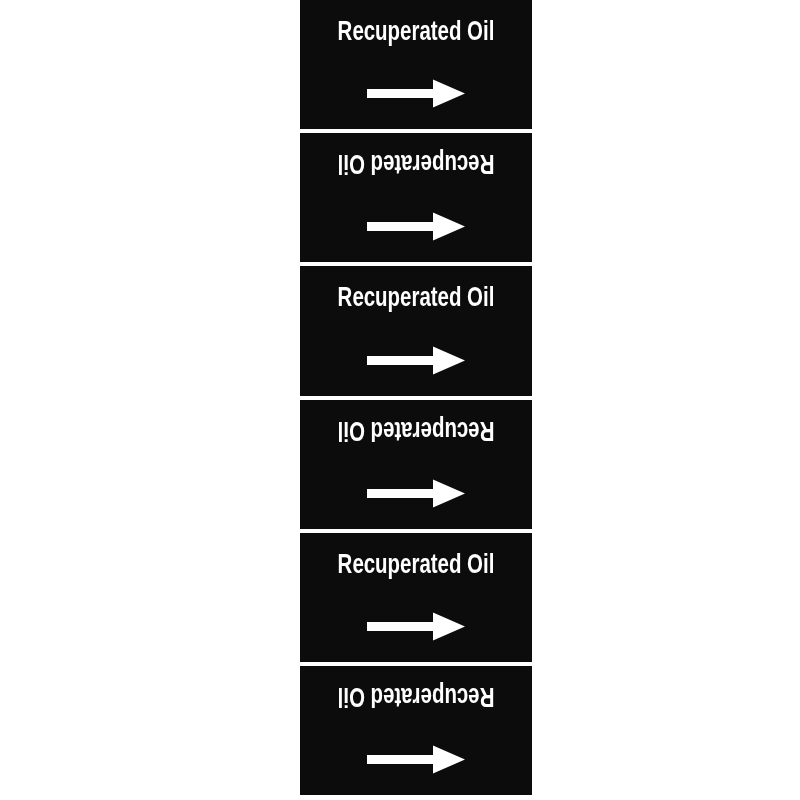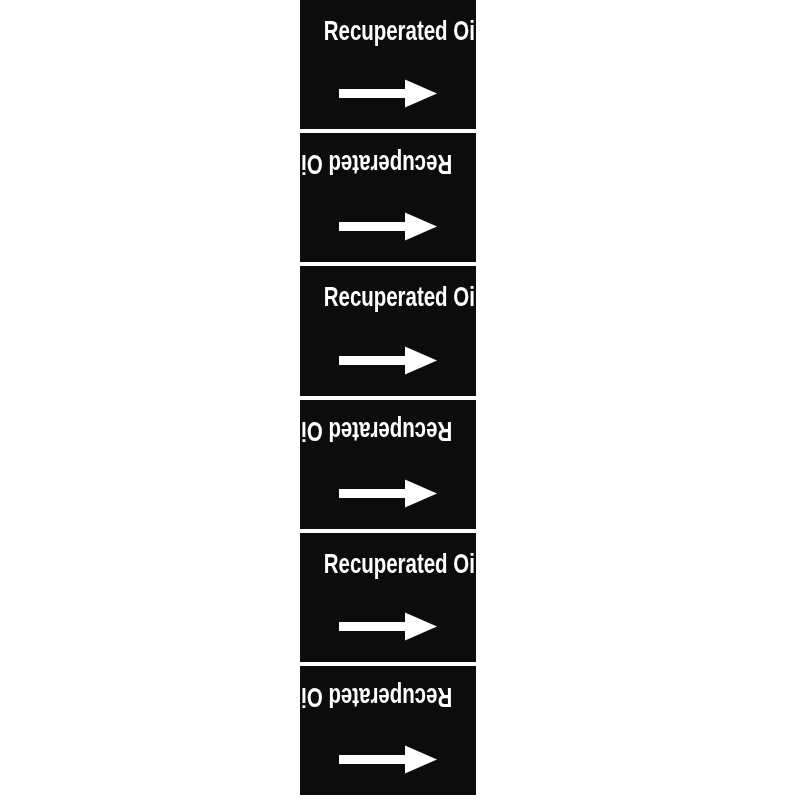--- a/index.html
+++ b/index.html
@@ -11,21 +11,21 @@
     height: 800px;
     background: #ffffff;
     position: relative;
     overflow: hidden;
     font-family: "Liberation Sans", sans-serif;
   }
   .strip {
     position: absolute;
     left: 300px;
     top: 0;
-    width: 176px;
+    width: 232px;
     height: 795px;
     display: flex;
     flex-direction: column;
     gap: 4px;
   }
   .label {
     flex: 1;
     background: var(--label-bg, #0c0c0c);
     position: relative;
   }

